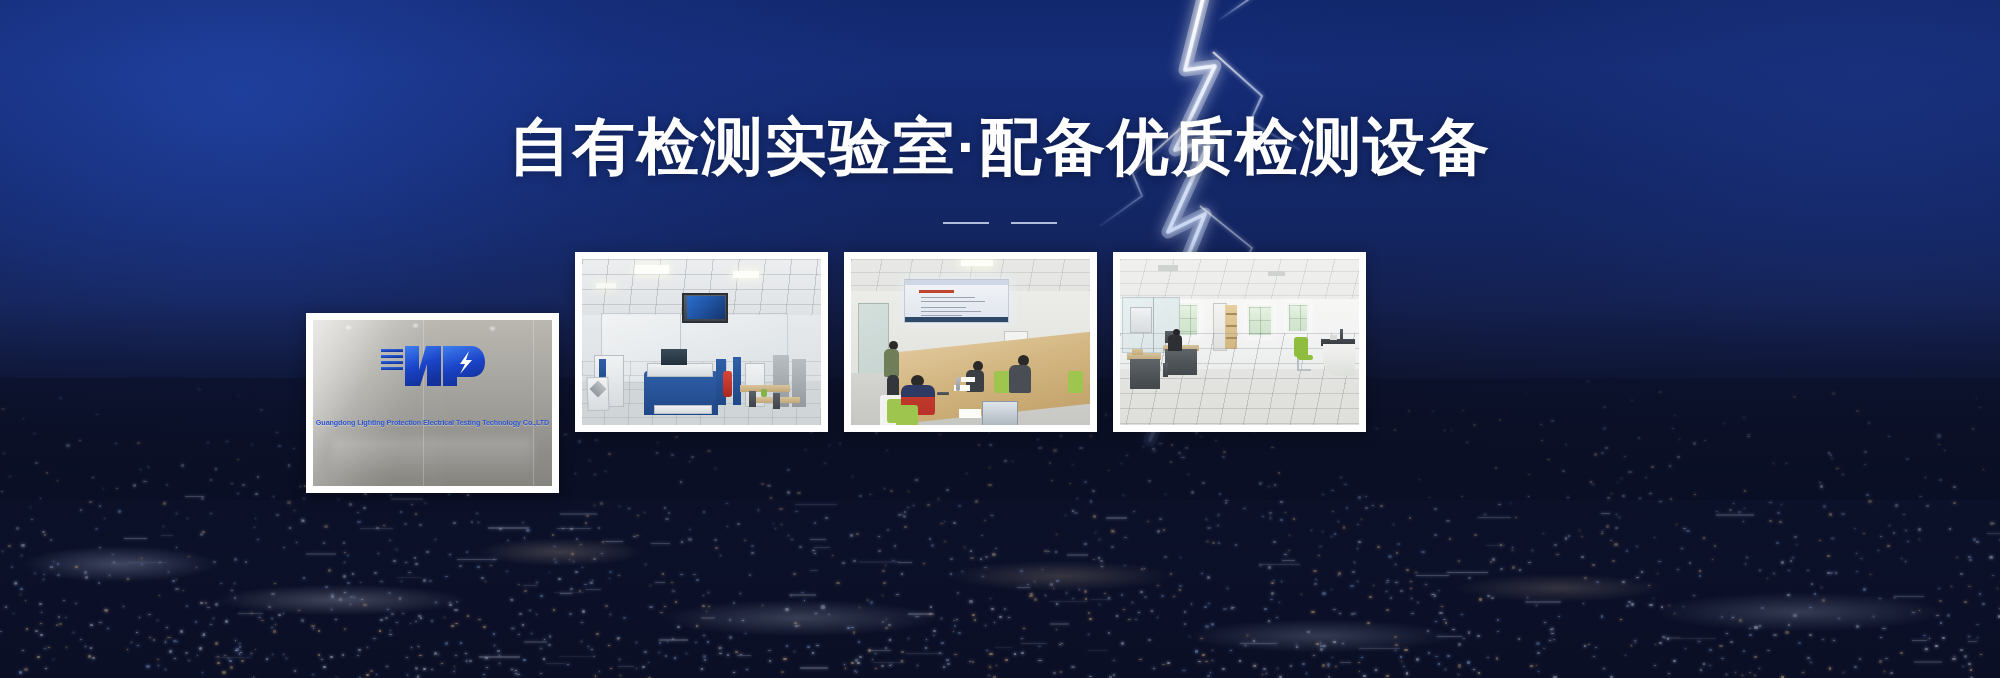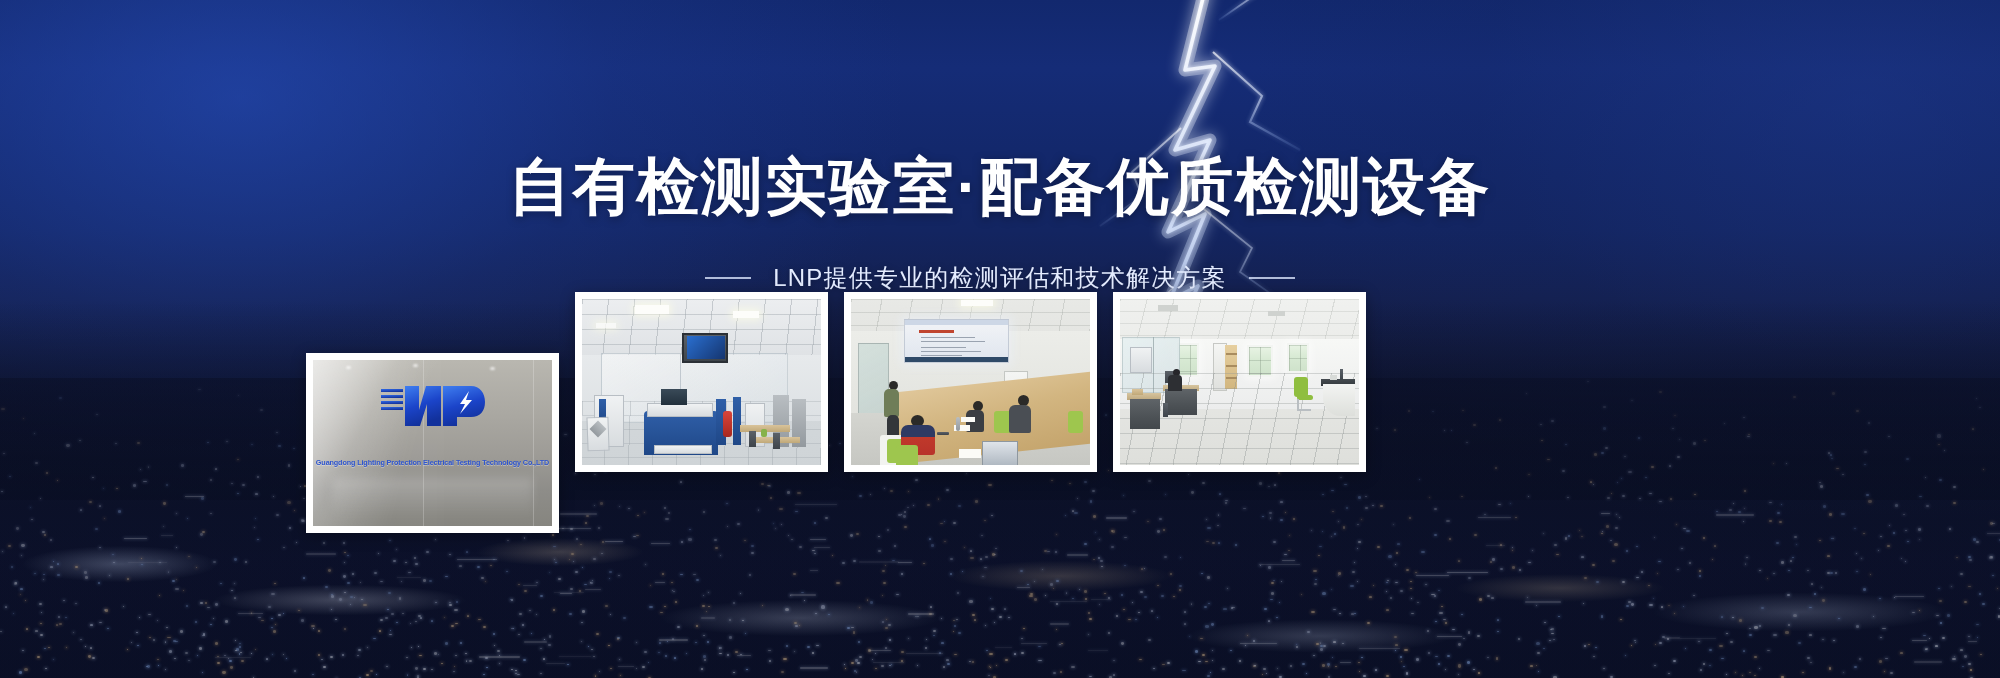--- a/index.html
+++ b/index.html
@@ -65,21 +65,21 @@
   .city-dots i.b { background:#9fc4ff; box-shadow:0 0 3px 1px rgba(150,190,255,0.5); }
   .city-veil {
     position:absolute; left:0; right:0; bottom:0; height:300px;
     background:linear-gradient(to bottom, rgba(10,15,38,0.55) 0%, rgba(10,15,38,0.30) 30%, rgba(8,12,32,0.40) 100%);
   }
 
   
   .bolt-wrap { position:absolute; left:0; top:0; width:2000px; height:678px; pointer-events:none; }
 
   
-  .content { position:absolute; inset:0;margin-top:40px; }
+  .content { position:absolute; inset:0; }
 
   .title {
     position:absolute; left:0; right:0; top:112px;
     text-align:center;
     color:#ffffff;
     font-size:62px;
     font-weight:bold;
     letter-spacing:2px;
     line-height:1.12;
     text-shadow:0 2px 10px rgba(0,0,0,0.35);
@@ -1912,21 +1912,20 @@
       </g>
     </svg>
   </div>
 
   <div class="content">
 
     <h1 class="title">自有检测实验室·配备优质检测设备</h1>
 
     <div class="subtitle-row">
       <span class="sub-rule"></span>
-      <span class="subtitle">LNP提供专业的检测评估和技术解决方案</span>
       <span class="sub-rule"></span>
     </div>
 
     <div class="gallery">
 
       <div class="card card-1">
         <div class="photo ph-sign">
           <span class="hi"></span>
           <span class="seam s1"></span>
           <span class="seam s2"></span>

